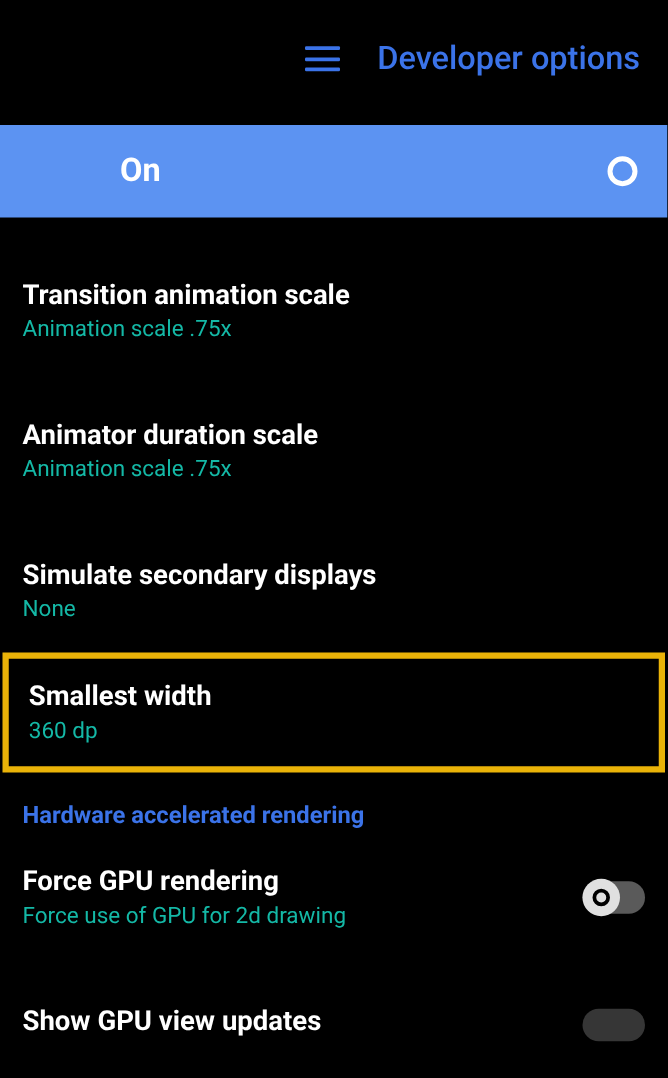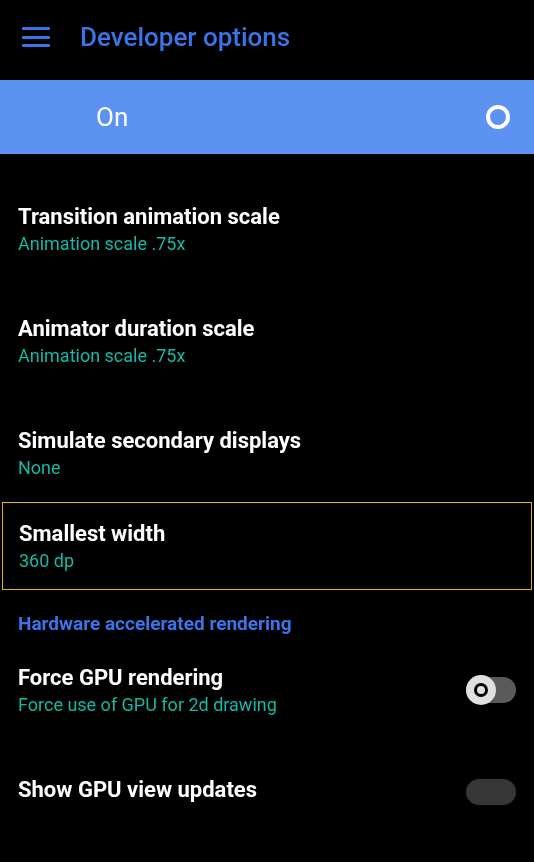--- a/index.html
+++ b/index.html
@@ -7,22 +7,23 @@
     width: 534px;
     height: 862px;
     background: #000;
     font-family: -apple-system, BlinkMacSystemFont, "Segoe UI", Roboto, sans-serif;
     overflow: hidden;
     position: relative;
   }
   .header {
     display: flex;
     align-items: center;
-    padding: 22px 22px;
+    padding: 32px 22px;
     gap: 30px;
+    justify-content: flex-end;
   }
   .hamburger {
     width: 28px;
     height: 20px;
     display: flex;
     flex-direction: column;
     justify-content: space-between;
   }
   .hamburger span {
     display: block;
@@ -40,21 +41,21 @@
     background: #5C93F2;
     display: flex;
     align-items: center;
     justify-content: space-between;
     padding: 22px 24px 22px 96px;
     margin-top: 6px;
   }
   .master-toggle-label {
     color: #fff;
     font-size: 26px;
-    font-weight: 400;
+    font-weight: 700;
   }
   .ring-icon {
     width: 24px;
     height: 24px;
     border: 4px solid #fff;
     border-radius: 50%;
   }
   .settings-list {
     padding-top: 8px;
   }
@@ -73,21 +74,21 @@
     font-size: 22px;
     font-weight: 700;
     margin-bottom: 4px;
   }
   .setting-sub {
     color: #14b8a6;
     font-size: 18px;
     font-weight: 400;
   }
   .highlighted {
-    border: 1px solid #eab308;
+    border: 5px solid #eab308;
     margin: 4px 2px;
     padding: 18px 16px;
   }
   .section-header {
     color: #3B73E8;
     font-size: 19px;
     font-weight: 700;
     padding: 18px 18px 10px 18px;
   }
   .switch {

